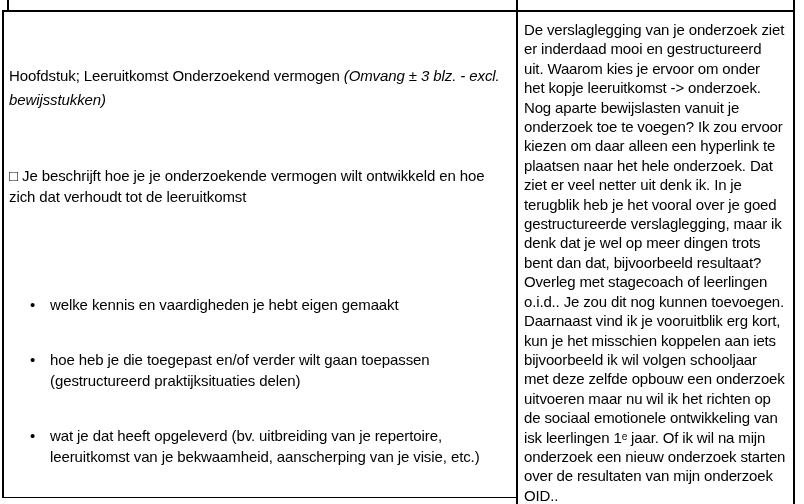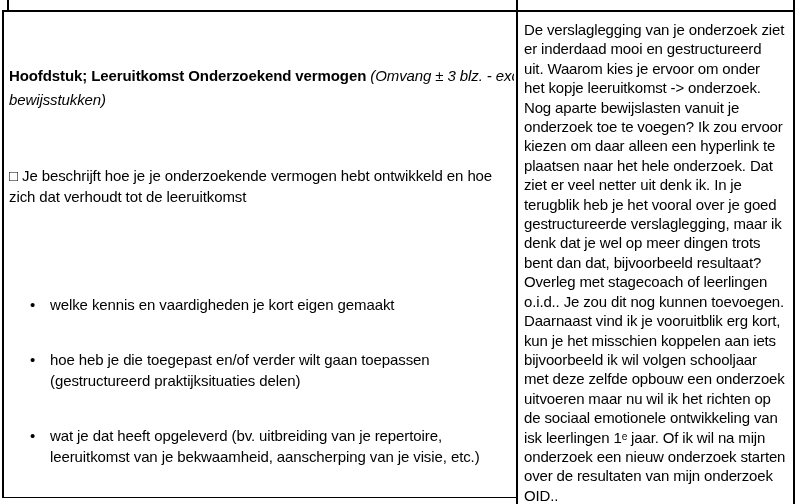--- a/index.html
+++ b/index.html
@@ -31,21 +31,21 @@
     width: 505px; height: 480px;
     overflow: hidden;
     font-size: 15px;
     letter-spacing: -0.1px;
     white-space: pre;
   }
   #doc-title {
     line-height: 24px;
     margin-bottom: 0;
   }
-  #doc-title .t-bold { font-weight: bold; font-style: normal; }
+  #doc-title .t-bold { font-weight: normal; font-style: normal; }
   #doc-title .t-italic { font-style: italic; font-weight: normal; }
   .check-par {
     line-height: 21px;
     margin-top: 2px;
   }
   ul.bullet-list {
     list-style: none;
     margin-top: 2px;
   }
   ul.bullet-list li {
@@ -83,25 +83,25 @@
   <div class="border" id="border-left"></div>
   <div class="border" id="border-middle"></div>
   <div class="border" id="border-right"></div>
   <div class="border" id="border-bottom-left"></div>
 
   <div id="left-cell">
 
     <div id="doc-title"><span class="t-bold">Hoofdstuk; Leeruitkomst Onderzoekend vermogen </span><span class="t-italic">(Omvang ± 3 blz. - excl.
 bewijsstukken)</span></div>
 
-    <div class="check-par">□ Je beschrijft hoe je je onderzoekende vermogen hebt ontwikkeld en hoe
+    <div class="check-par">□ Je beschrijft hoe je je onderzoekende vermogen wilt ontwikkeld en hoe
 zich dat verhoudt tot de leeruitkomst</div>
 
     <ul class="bullet-list">
-      <li><span class="bullet">•</span><span>welke kennis en vaardigheden je kort eigen gemaakt</span></li>
+      <li><span class="bullet">•</span><span>welke kennis en vaardigheden je hebt eigen gemaakt</span></li>
       <li><span class="bullet">•</span><span>hoe heb je die toegepast en/of verder wilt gaan toepassen
 (gestructureerd praktijksituaties delen)</span></li>
       <li><span class="bullet">•</span><span>wat je dat heeft opgeleverd (bv. uitbreiding van je repertoire,
 leeruitkomst van je bekwaamheid, aanscherping van je visie, etc.)</span></li>
     </ul>
 
     
 
     
 

